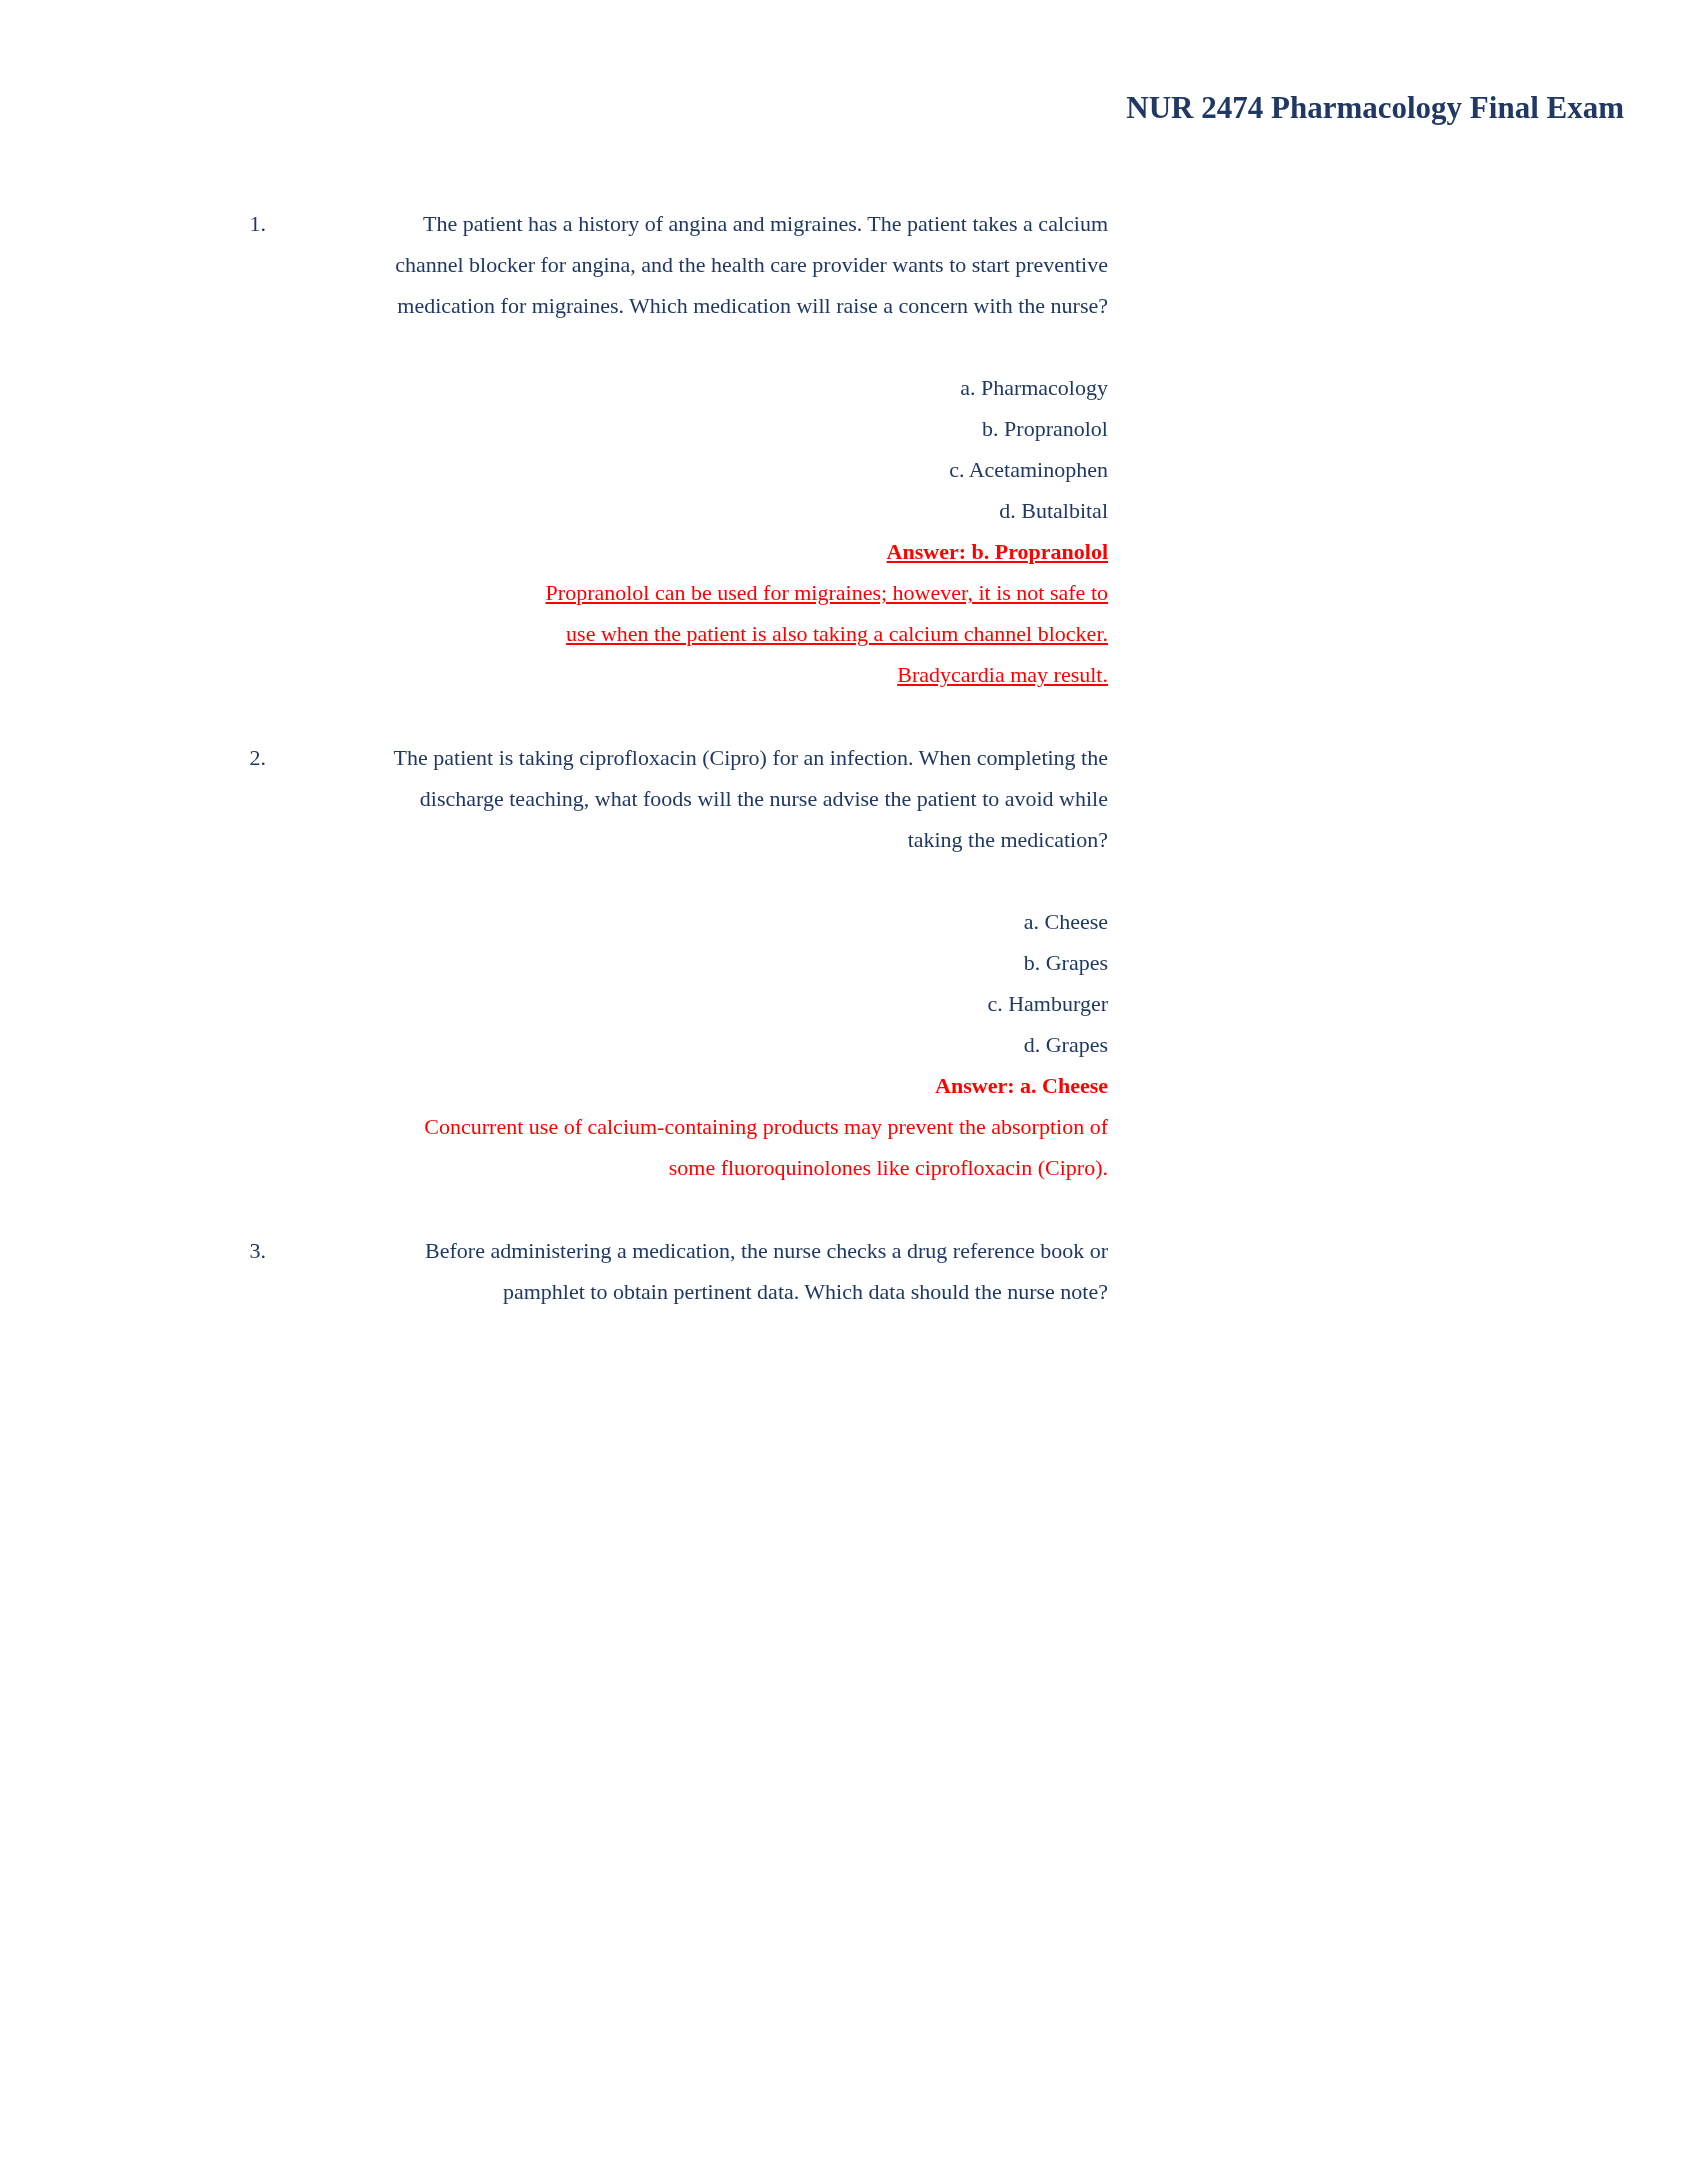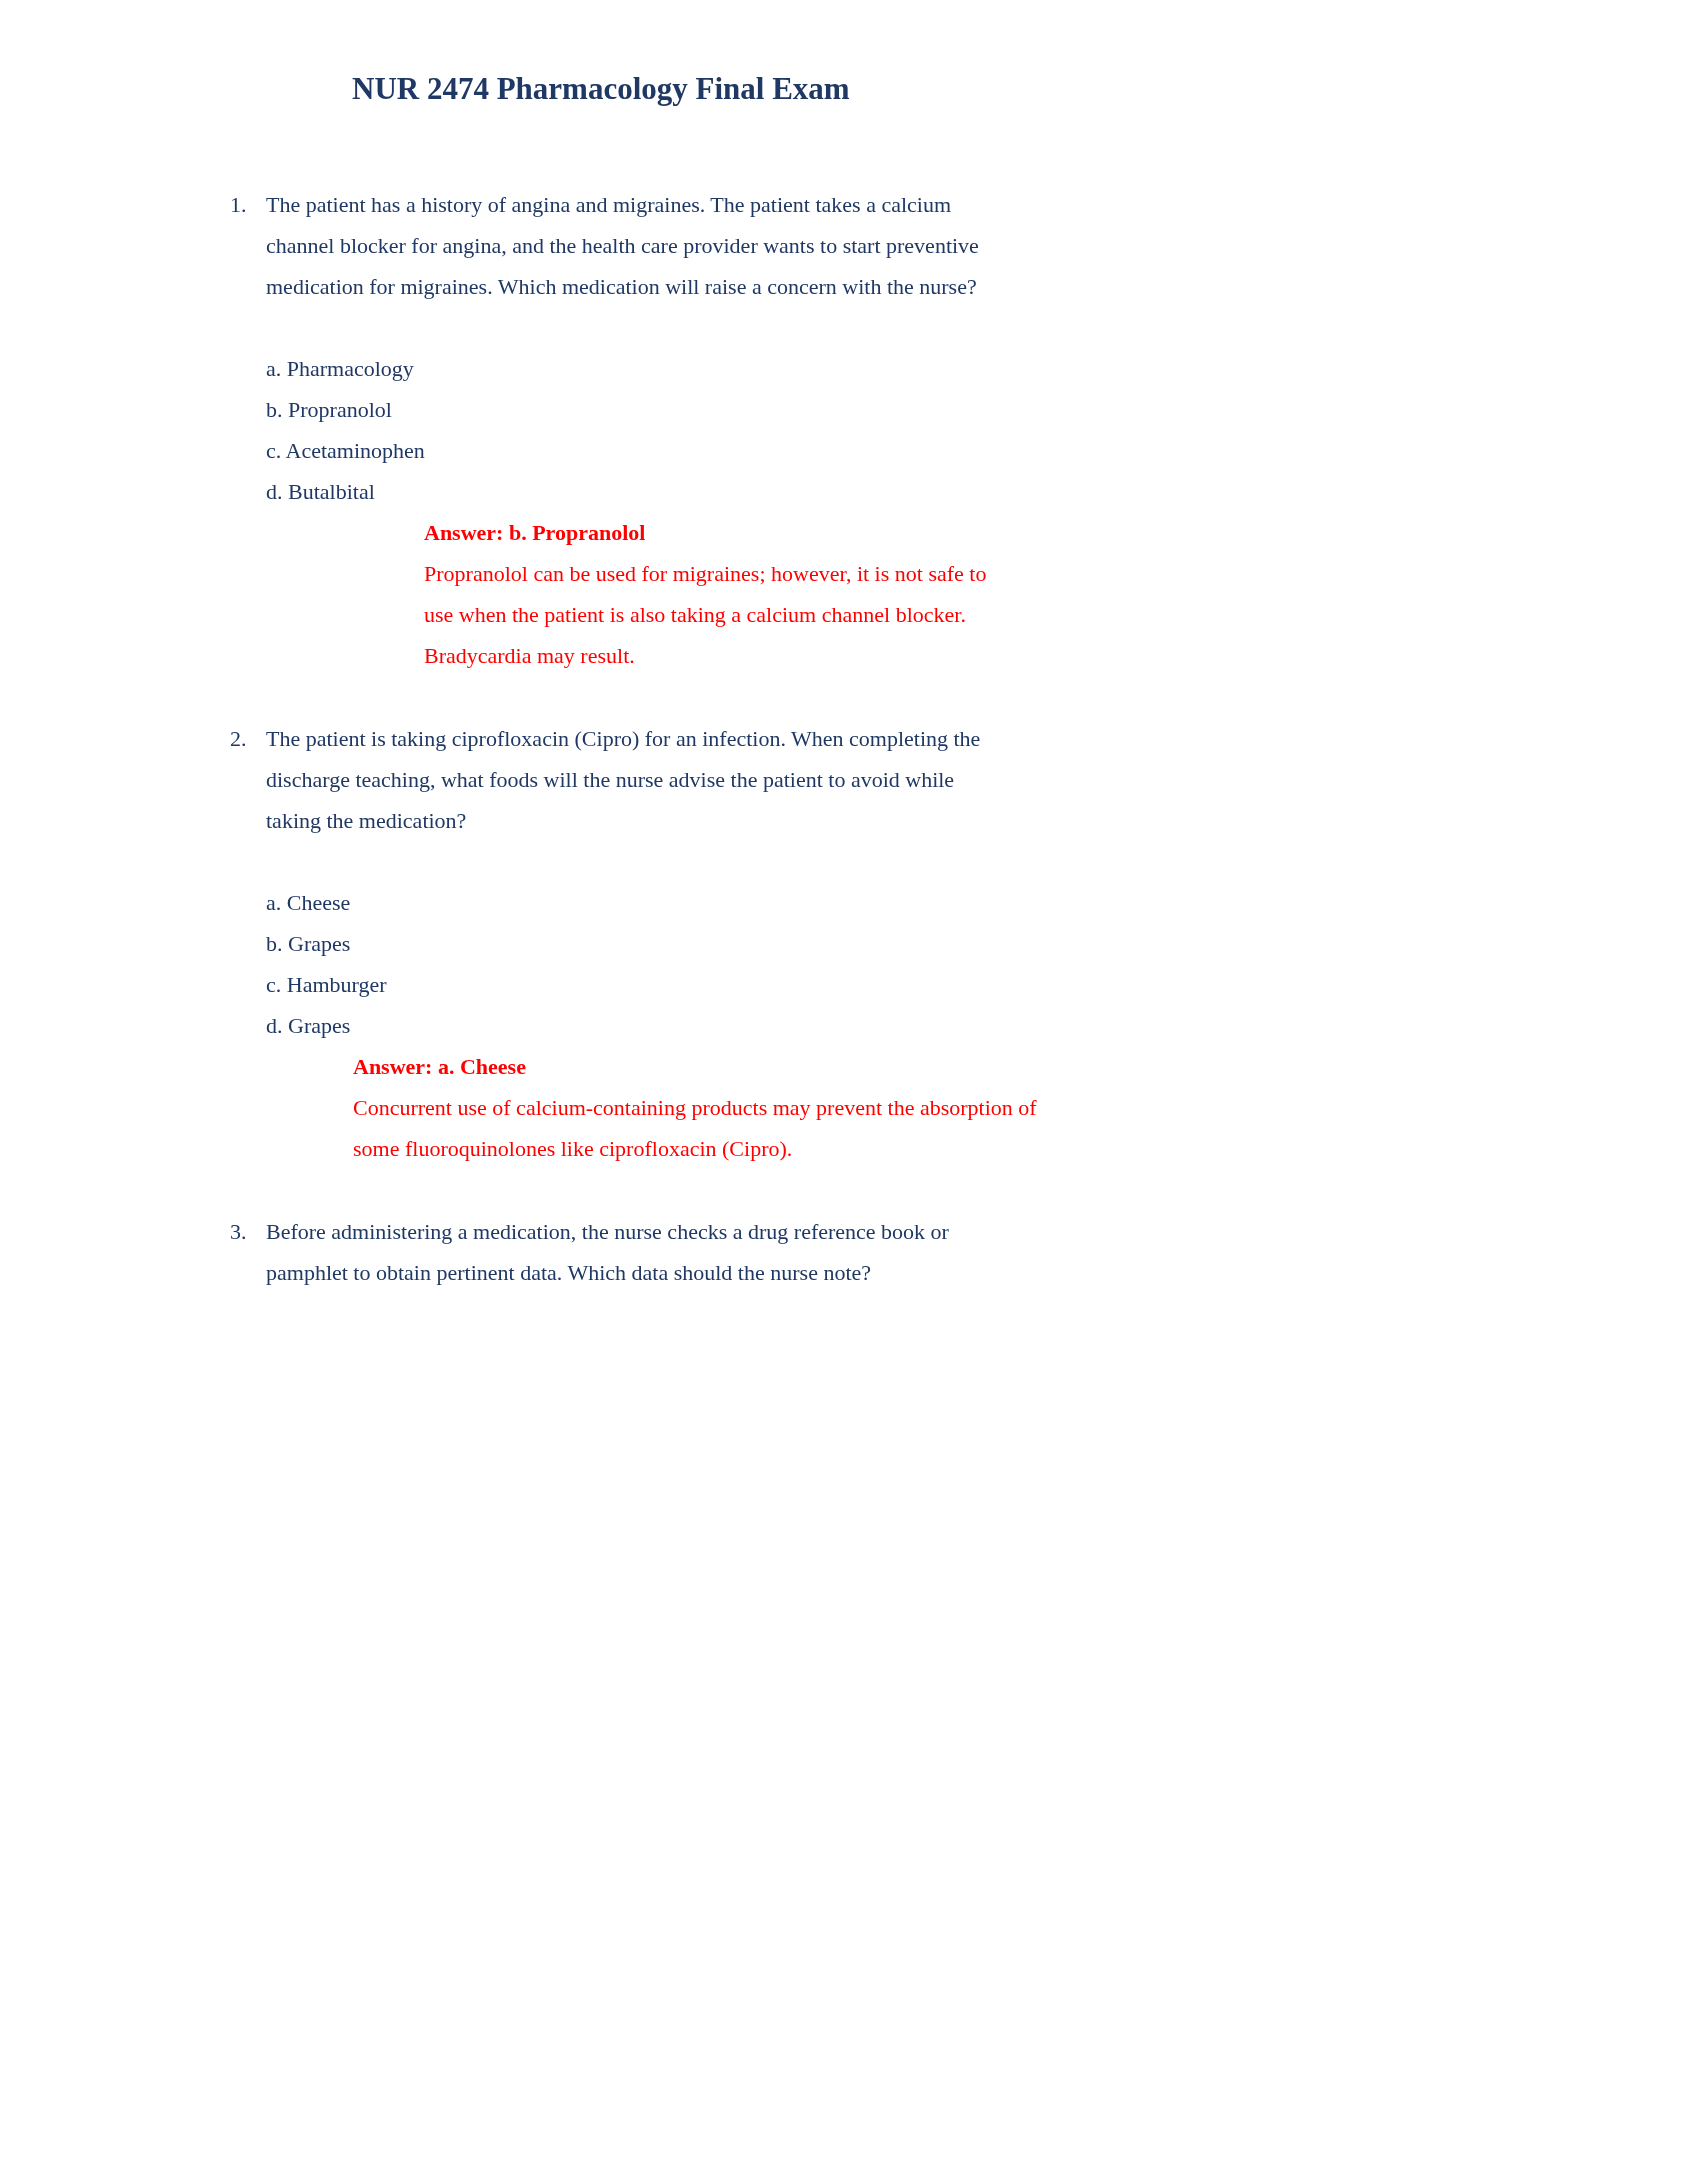--- a/index.html
+++ b/index.html
@@ -3,23 +3,24 @@
 <meta charset="utf-8">
 <style>
   * { box-sizing: border-box; }
   html, body { margin: 0; padding: 0; background: #ffffff; }
   .page {
     width: 1683px;
     height: 1594px;
     background: #ffffff;
     font-family: "Liberation Serif", "DejaVu Serif", serif;
     color: #1f3864;
-    padding: 67px 59px 40px 230px;
+    padding: 86px 59px 40px 230px;
     position: relative;
     overflow: hidden;
+    text-align: right;
   }
   .title {
     font-size: 31px;
     font-weight: bold;
     line-height: 44px;
     margin-left: 122px;
     margin-bottom: 73px;
     white-space: nowrap;
   }
   .question {
@@ -38,21 +39,21 @@
   }
   .q-text {
     white-space: pre-wrap;
     margin-bottom: 41px;
   }
   .q-text.no-gap { margin-bottom: 0; }
   .options .option { white-space: pre-wrap; }
   .answer { color: #ff0000; }
   .answer .answer-label { font-weight: bold; }
   .answer .answer-expl { white-space: pre-wrap; }
-  .answer-indent-q1 { margin-left: 158px; }
+  .answer-indent-q1 { margin-left: 158px; text-decoration: underline; }
   .answer-indent-q2 { margin-left: 87px; }
   .select-note { font-style: italic; }
 </style>
 </head>
 <body>
 
 <div class="page">
 
   <div class="title">NUR 2474 Pharmacology Final Exam</div>
 

